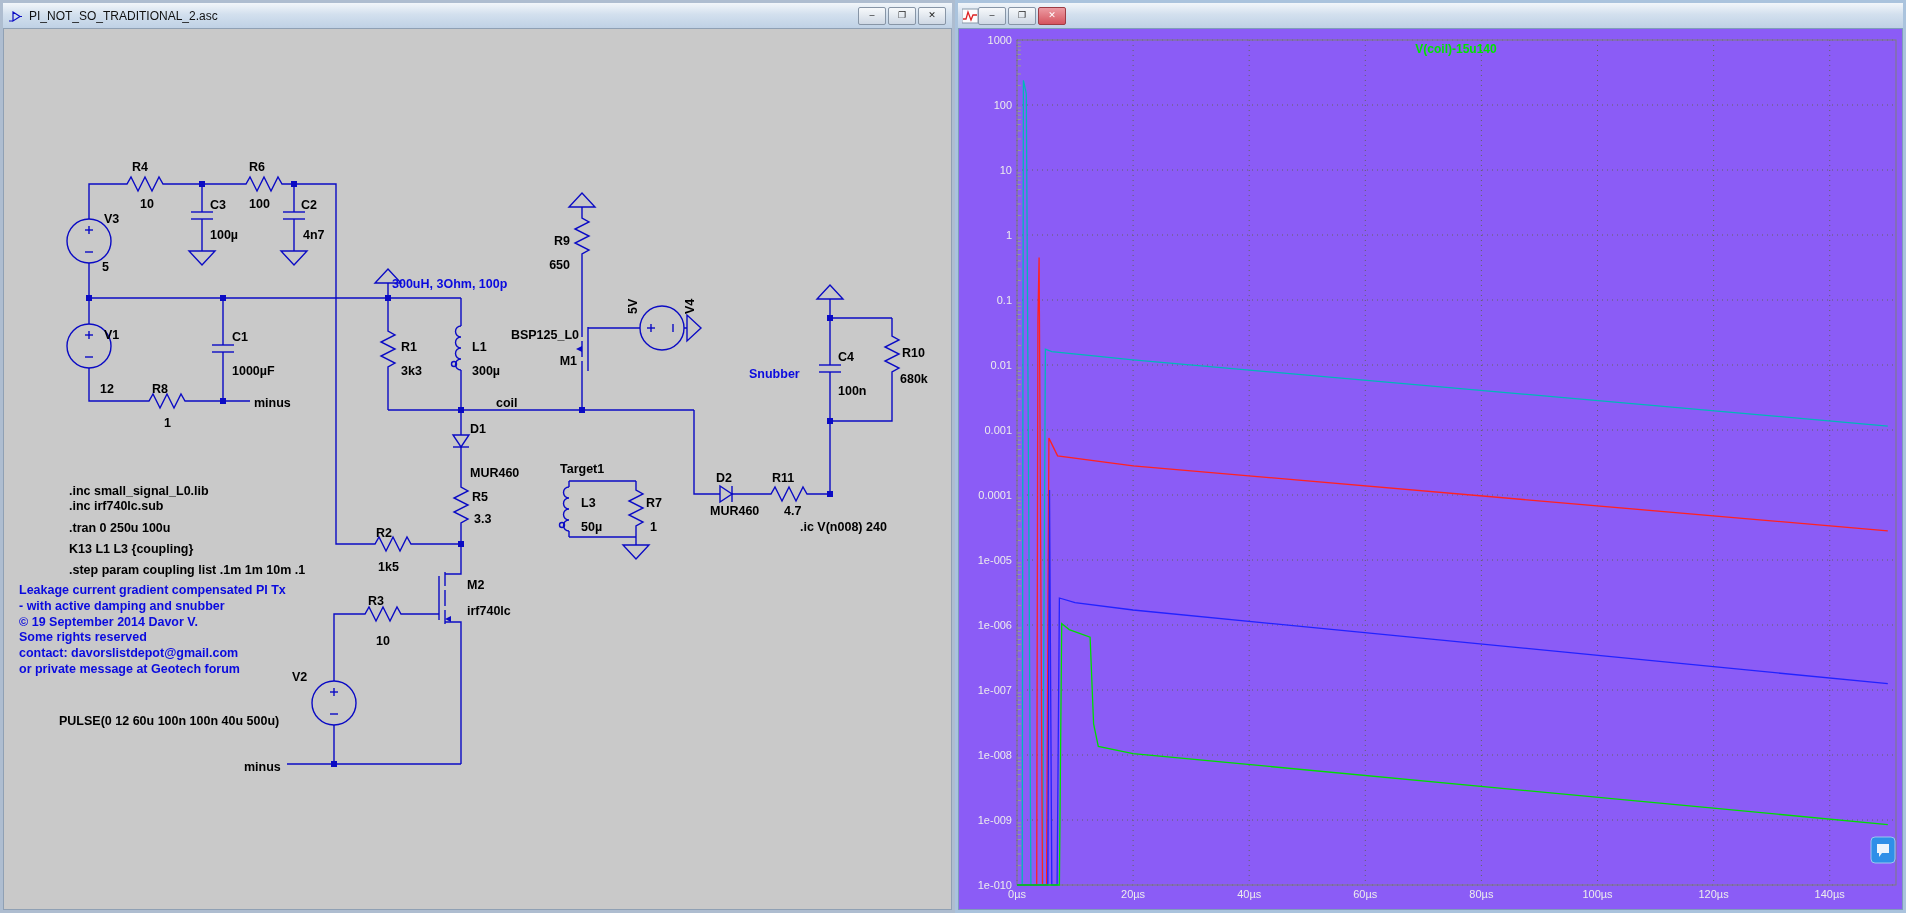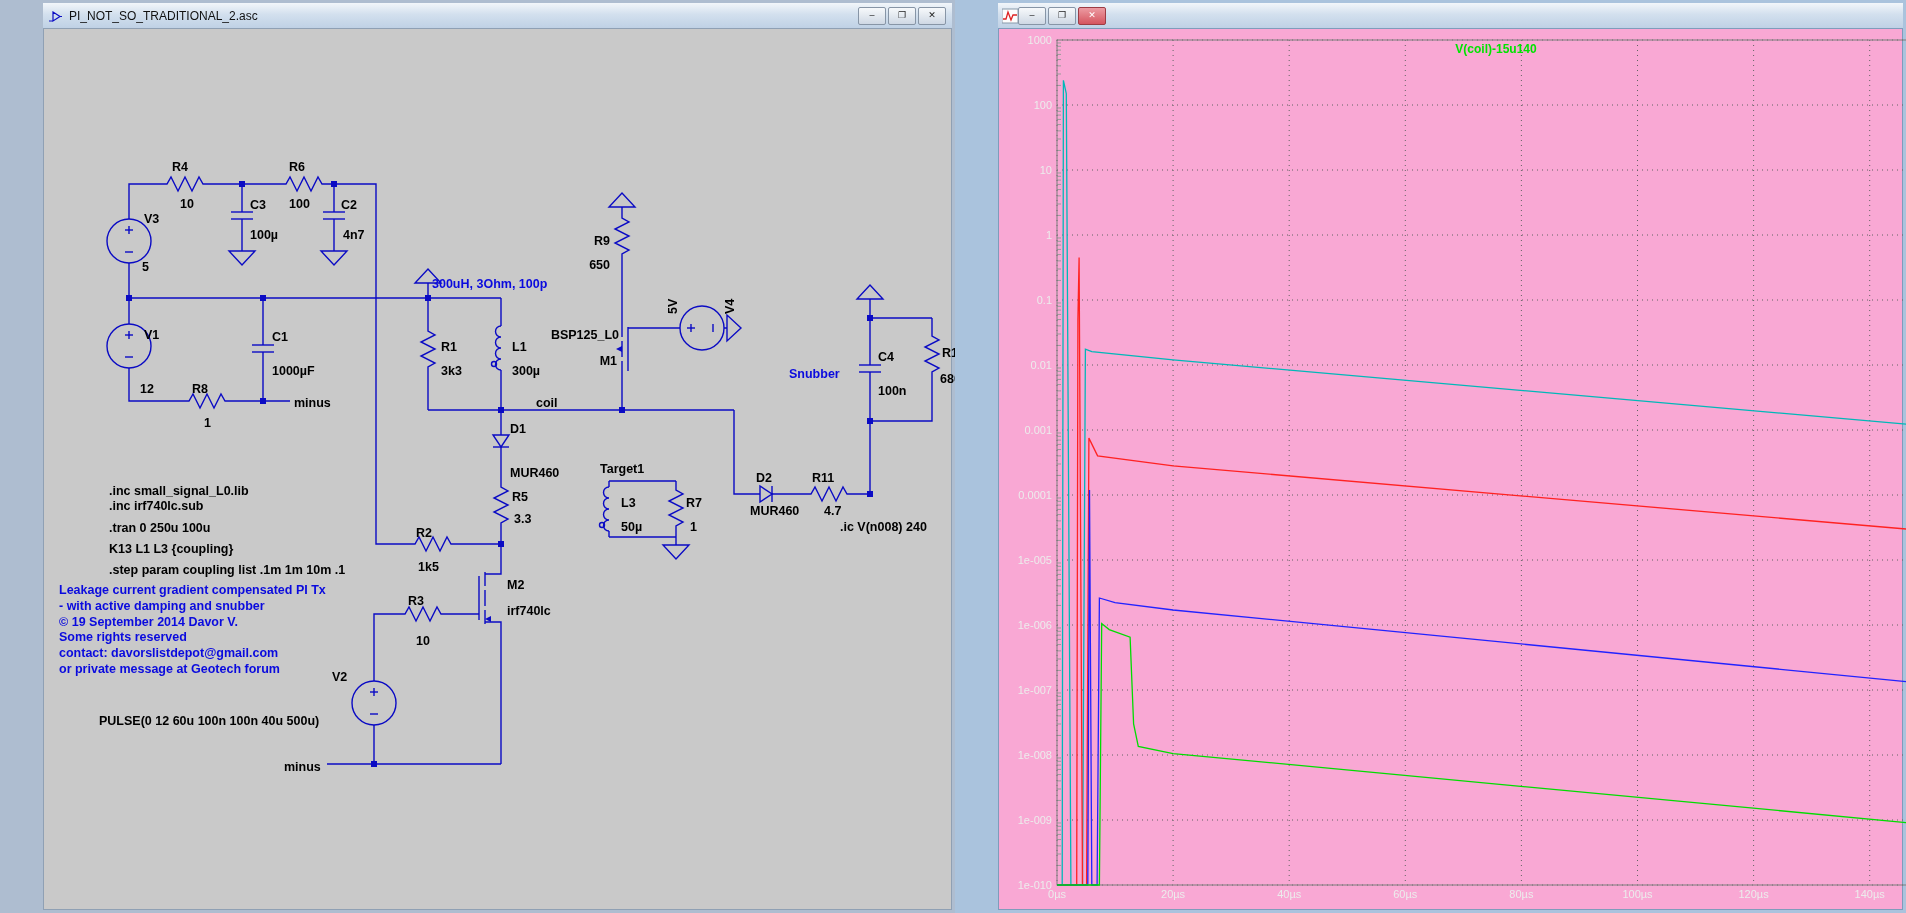--- a/index.html
+++ b/index.html
@@ -1,28 +1,28 @@
 <!DOCTYPE html>
 <html><head>
 <meta charset="utf-8">
 <style>
   html,body{margin:0;padding:0;background:#6b7a88;}
   #screen{position:relative;width:1906px;height:913px;overflow:hidden;font-family:"Liberation Sans",sans-serif;}
-  .win{position:absolute;top:0;height:913px;display:flex;flex-direction:column;box-sizing:border-box;padding-left:40px;}
+  .win{position:absolute;top:0;height:913px;display:flex;flex-direction:column;box-sizing:border-box;}
   #win-left{left:0;width:955px;border:3px solid #aebdd0;background:#aebdd0;}
   #win-right{left:955px;width:951px;border:3px solid #aac3dd;background:#aac3dd;}
   .tbar{height:25px;display:flex;align-items:center;padding:0 4px;
         background:linear-gradient(#f2f6fa,#d3e0ee 45%,#bfd1e5);}
   .ttext{font-size:12px;color:#111;margin-left:6px;flex:1;white-space:nowrap;overflow:hidden;}
   .tbtns{display:flex;gap:2px;margin-right:2px;}
   .btn{width:26px;height:16px;font-size:9px;line-height:14px;text-align:center;color:#222;
        background:linear-gradient(#f7f9fb,#cfd8e4);border:1px solid #8795a6;border-radius:2px;cursor:default;}
   .btn.close-red{background:linear-gradient(#ec9ba2,#d5545f);color:#fff;border-color:#9c3c44;}
   .bodyL{flex:1;background:#c9c9c9;position:relative;border:1px solid #8fa0b4;}
-  .bodyR{flex:1;background:#f9a8d4;position:relative;border:1px solid #7f9cbb;}
+  .bodyR{flex:1;background:#8b5cf6;position:relative;border:1px solid #7f9cbb;}
   svg{display:block;}
   .sch{stroke:#0b0bc4;stroke-width:1.4;fill:none;}
   .sch .dot{fill:#0b0bc4;stroke:none;}
   .sch .arr{fill:#0b0bc4;stroke:none;}
   text{stroke:none;}
   .t{font:bold 12.5px "Liberation Sans",sans-serif;fill:#000;}
   .tb{font:bold 12.5px "Liberation Sans",sans-serif;fill:#0a0ade;}
   .tick{font:11px "Liberation Sans",sans-serif;fill:#ececec;}
   .legend{font:bold 12px "Liberation Sans",sans-serif;}
 </style>

